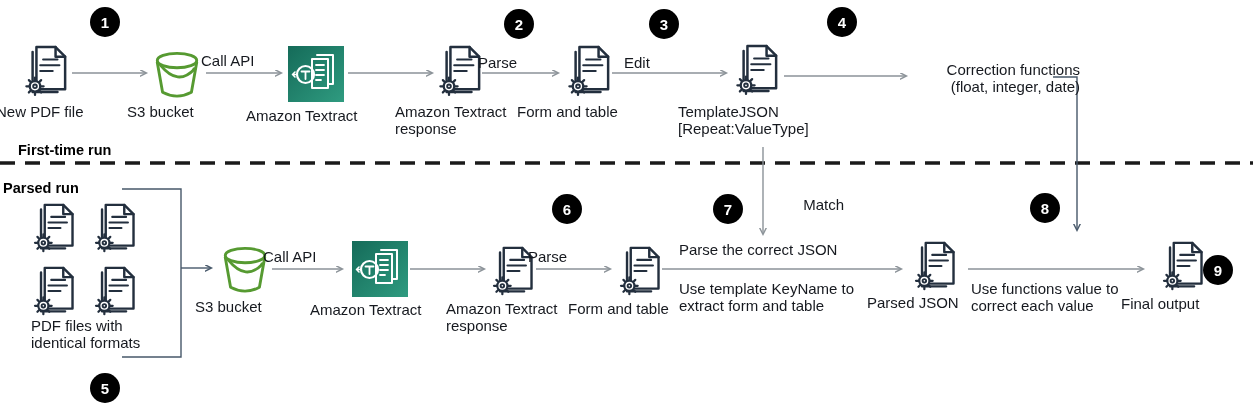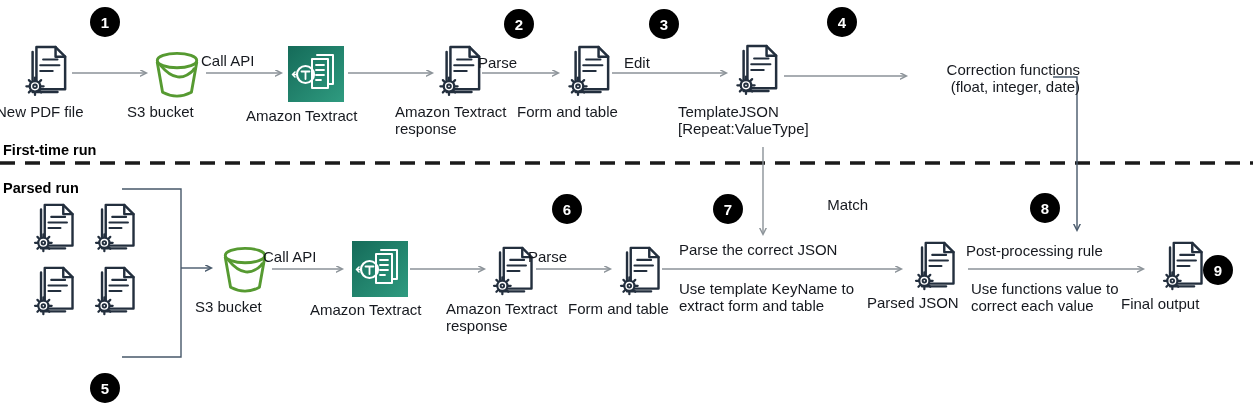--- a/index.html
+++ b/index.html
@@ -148,41 +148,42 @@
   <div class="lbl" style="left:517px;top:104px;width:140px">Form and table</div>
   <div class="lbl" style="left:624px;top:55px;width:80px">Edit</div>
 
   <svg class="icon" style="left:735px;top:44px" width="44" height="52">
       <use href="#sym-doc"></use>
     </svg>
   <div class="lbl" style="left:678px;top:104px;width:172px">TemplateJSON [Repeat:ValueType]</div>
 
   <div class="lbl left" style="left:920px;top:62px;width:160px">Correction functions (float, integer, date)</div>
 
-  <div class="lane" style="left:3px;top:142px">First-time run</div>
+  <div class="lane" style="left:18px;top:142px">First-time run</div>
   <div class="lane" style="left:3px;top:180px">Parsed run</div>
 
   <div class="badge" style="left:90px;top:373px">5</div>
   <div class="badge" style="left:552px;top:194px">6</div>
   <div class="badge" style="left:713px;top:194px">7</div>
   <div class="badge" style="left:1030px;top:193px">8</div>
   <div class="badge" style="left:1203px;top:255px">9</div>
 
   <svg class="icon" style="left:32px;top:203px" width="44" height="50">
       <use href="#sym-doc"></use>
     </svg>
   <svg class="icon" style="left:93px;top:203px" width="44" height="50">
       <use href="#sym-doc"></use>
     </svg>
   <svg class="icon" style="left:32px;top:266px" width="44" height="50">
       <use href="#sym-doc"></use>
     </svg>
   <svg class="icon" style="left:93px;top:266px" width="44" height="50">
       <use href="#sym-doc"></use>
     </svg>
+  <div class="lbl" style="left:31px;top:318px;width:130px">PDF files with identical formats</div>
 
   <svg class="icon" style="left:220px;top:245px" width="50" height="50">
       <use href="#sym-bucket"></use>
     </svg>
   <div class="lbl" style="left:195px;top:299px;width:100px">S3 bucket</div>
   <div class="lbl" style="left:263px;top:249px;width:80px">Call API</div>
 
   <svg class="icon" style="left:352px;top:241px" width="56" height="56">
       <use href="#sym-textract"></use>
     </svg>
@@ -192,31 +193,30 @@
       <use href="#sym-doc"></use>
     </svg>
   <div class="lbl" style="left:446px;top:301px;width:130px">Amazon Textract response</div>
   <div class="lbl" style="left:528px;top:249px;width:80px">Parse</div>
 
   <svg class="icon" style="left:618px;top:246px" width="44" height="50">
       <use href="#sym-doc"></use>
     </svg>
   <div class="lbl" style="left:568px;top:301px;width:140px">Form and table</div>
 
-  <div class="lbl left" style="left:808px;top:197px;width:60px">Match</div>
+  <div class="lbl left" style="left:784px;top:197px;width:60px">Match</div>
 
   <div class="lbl" style="left:679px;top:242px;width:200px">Parse the correct JSON</div>
   <div class="lbl" style="left:679px;top:281px;width:200px">Use template KeyName to extract form and table</div>
 
   <svg class="icon" style="left:913px;top:241px" width="44" height="50">
       <use href="#sym-doc"></use>
     </svg>
   <div class="lbl" style="left:867px;top:295px;width:140px">Parsed JSON</div>
 
-  <div class="lbl" style="left:966px;top:243px;width:190px">Post-processing rule</div>
   <div class="lbl" style="left:971px;top:281px;width:180px">Use functions value to correct each value</div>
 
   <svg class="icon" style="left:1161px;top:241px" width="44" height="50">
       <use href="#sym-doc"></use>
     </svg>
   <div class="lbl" style="left:1121px;top:296px;width:140px">Final output</div>
 
 </div>
 
 </body></html>

